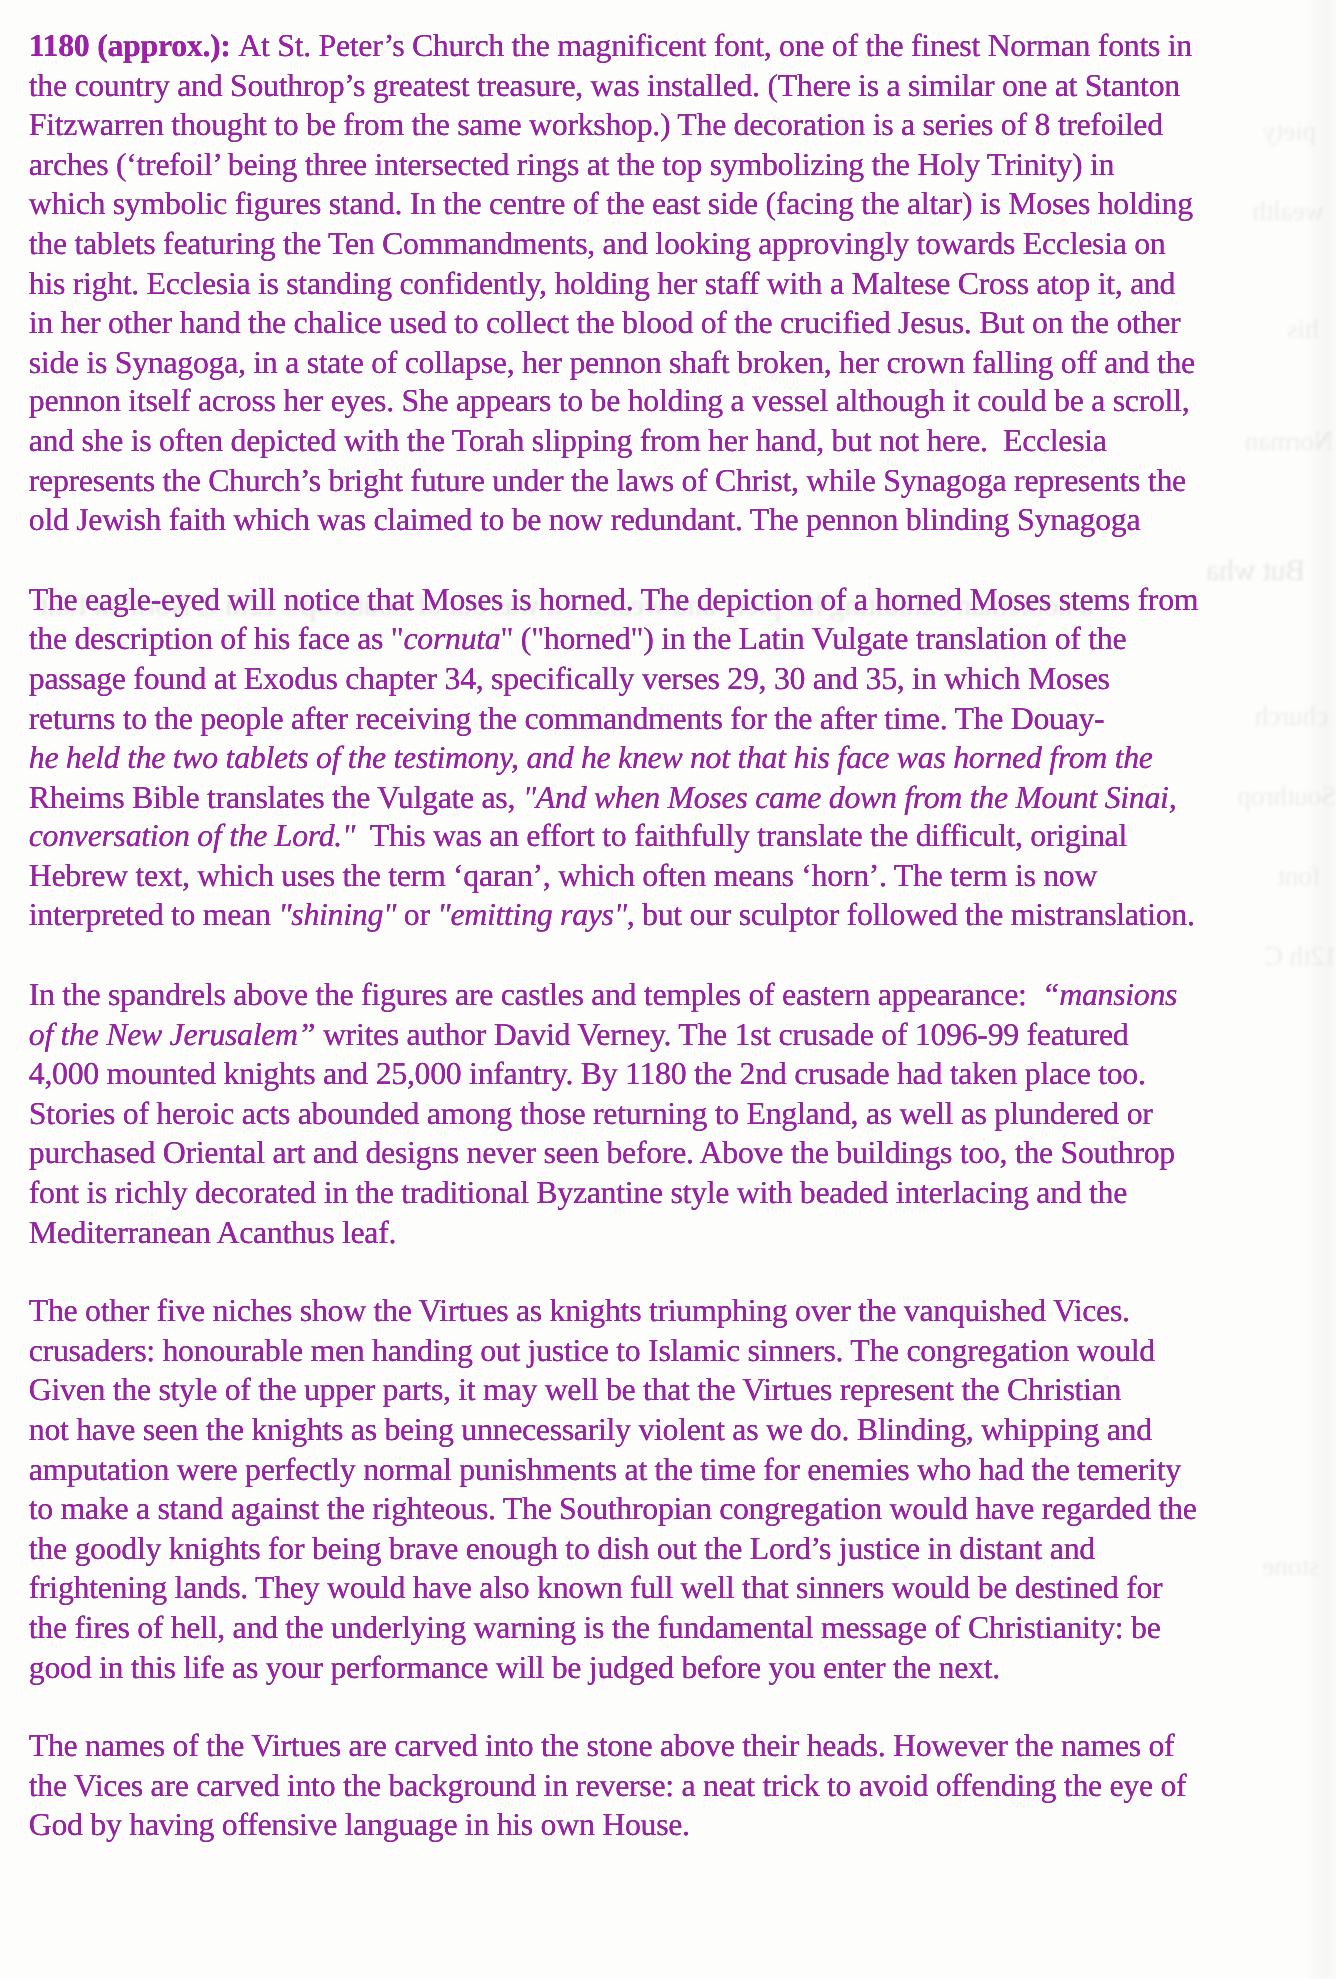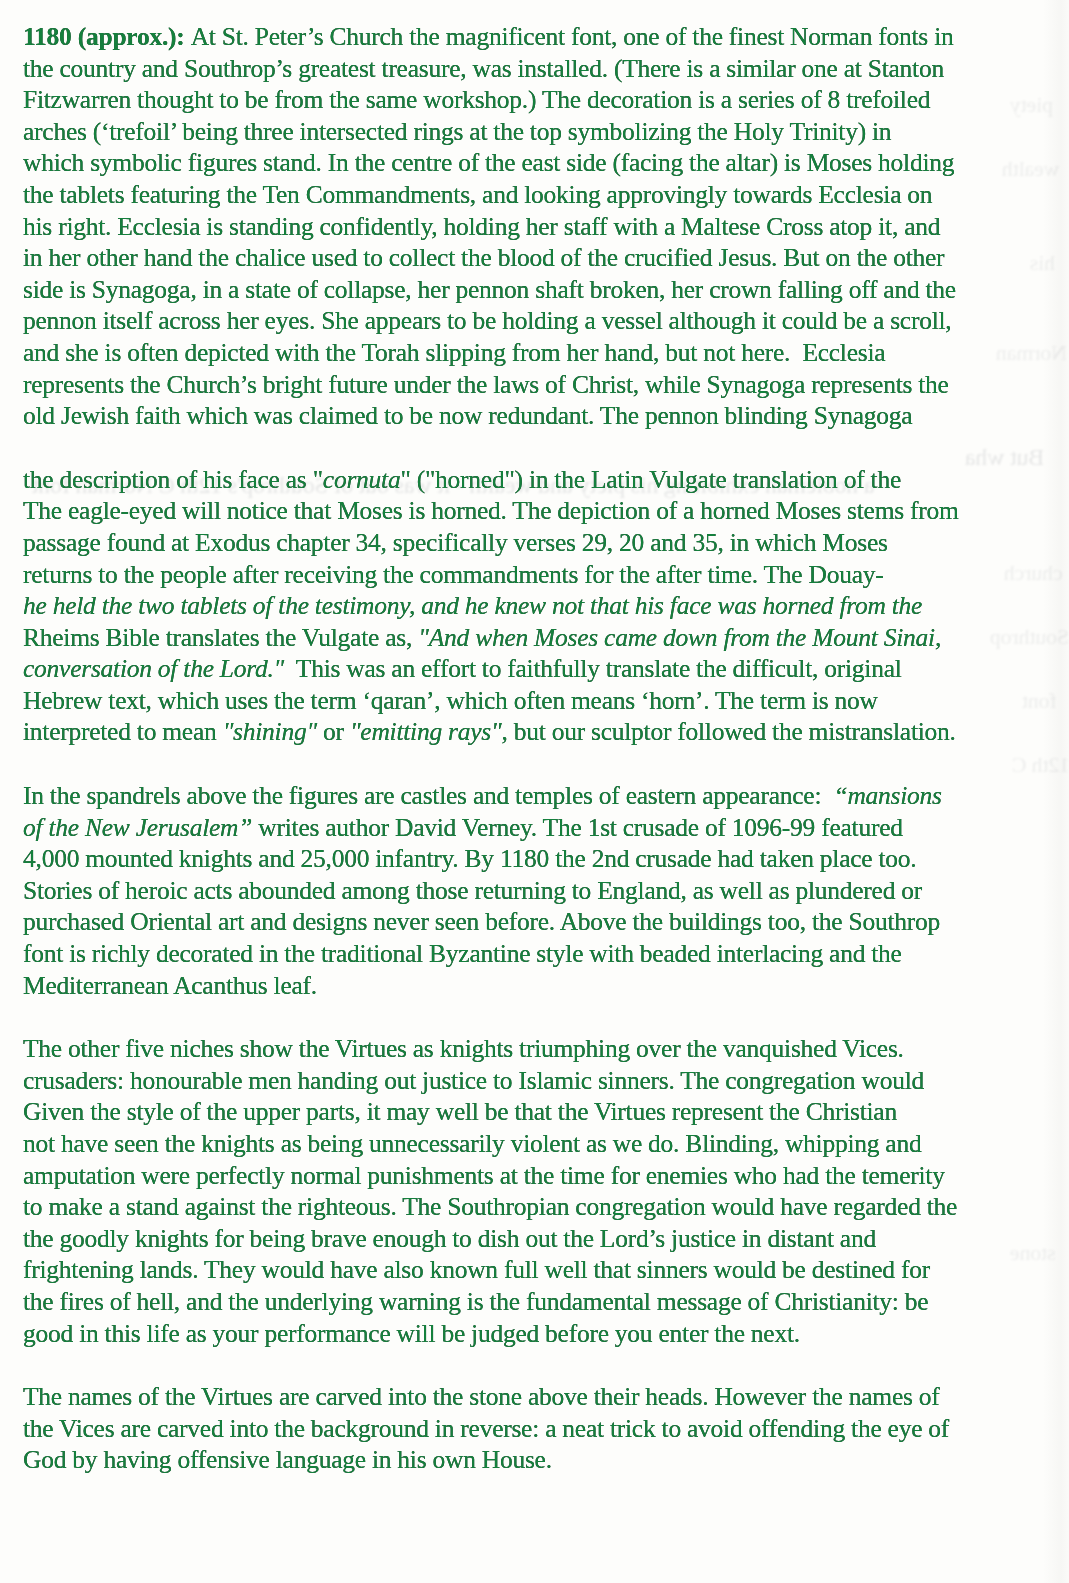--- a/index.html
+++ b/index.html
@@ -22,21 +22,21 @@
     color:#4a4f5a;
     opacity:0.13;
     filter:blur(1.2px);
     font-size:24px;
     white-space:pre;
     letter-spacing:-0.2px;
   }
   .bleed.small{opacity:0.09;font-size:22px;}
   .content{
     position:absolute;left:23px;top:21px;right:0;
-    color:#15803d;
+    color:#a21caf;
   }
   .para{margin:0 0 32px 0;}
   .line{
     height:31.6px;line-height:31.6px;
     font-size:25.5px;
     letter-spacing:-0.25px;
     white-space:pre;
     text-shadow:0 0 0.45px rgba(10,10,10,0.85);
   }
   .line span{display:inline;}
@@ -72,23 +72,23 @@
         <div class="line"><span>the tablets featuring the Ten Commandments, and looking approvingly towards Ecclesia on</span></div>
         <div class="line"><span>his right. Ecclesia is standing confidently, holding her staff with a Maltese Cross atop it, and</span></div>
         <div class="line"><span>in her other hand the chalice used to collect the blood of the crucified Jesus. But on the other</span></div>
         <div class="line"><span>side is Synagoga, in a state of collapse, her pennon shaft broken, her crown falling off and the</span></div>
         <div class="line"><span>pennon itself across her eyes. She appears to be holding a vessel although it could be a scroll,</span></div>
         <div class="line"><span>and she is often depicted with the Torah slipping from her hand, but not here.  Ecclesia</span></div>
         <div class="line"><span>represents the Church’s bright future under the laws of Christ, while Synagoga represents the</span></div>
         <div class="line"><span>old Jewish faith which was claimed to be now redundant. The pennon blinding Synagoga</span></div>
       </div>
     <div class="para">
+        <div class="line"><span>The eagle-eyed will notice that Moses is horned. The depiction of a horned Moses stems from</span></div>
         <div class="line"><span>the description of his face as "</span><span class="i">cornuta</span><span>" ("horned") in the Latin Vulgate translation of the</span></div>
-        <div class="line"><span>The eagle-eyed will notice that Moses is horned. The depiction of a horned Moses stems from</span></div>
-        <div class="line"><span>passage found at Exodus chapter 34, specifically verses 29, 20 and 35, in which Moses</span></div>
+        <div class="line"><span>passage found at Exodus chapter 34, specifically verses 29, 30 and 35, in which Moses</span></div>
         <div class="line"><span>returns to the people after receiving the commandments for the after time. The Douay-</span></div>
         <div class="line"><span class="i">he held the two tablets of the testimony, and he knew not that his face was horned from the</span></div>
         <div class="line"><span>Rheims Bible translates the Vulgate as, </span><span class="i">"And when Moses came down from the Mount Sinai,</span></div>
         <div class="line"><span class="i">conversation of the Lord."</span><span>  This was an effort to faithfully translate the difficult, original</span></div>
         <div class="line"><span>Hebrew text, which uses the term ‘qaran’, which often means ‘horn’. The term is now</span></div>
         <div class="line"><span>interpreted to mean </span><span class="i">"shining"</span><span> or </span><span class="i">"emitting rays"</span><span>, but our sculptor followed the mistranslation.</span></div>
       </div>
     <div class="para">
         <div class="line"><span>In the spandrels above the figures are castles and temples of eastern appearance:  </span><span class="i">“mansions</span></div>
         <div class="line"><span class="i">of the New Jerusalem”</span><span> writes author David Verney. The 1st crusade of 1096-99 featured</span></div>

